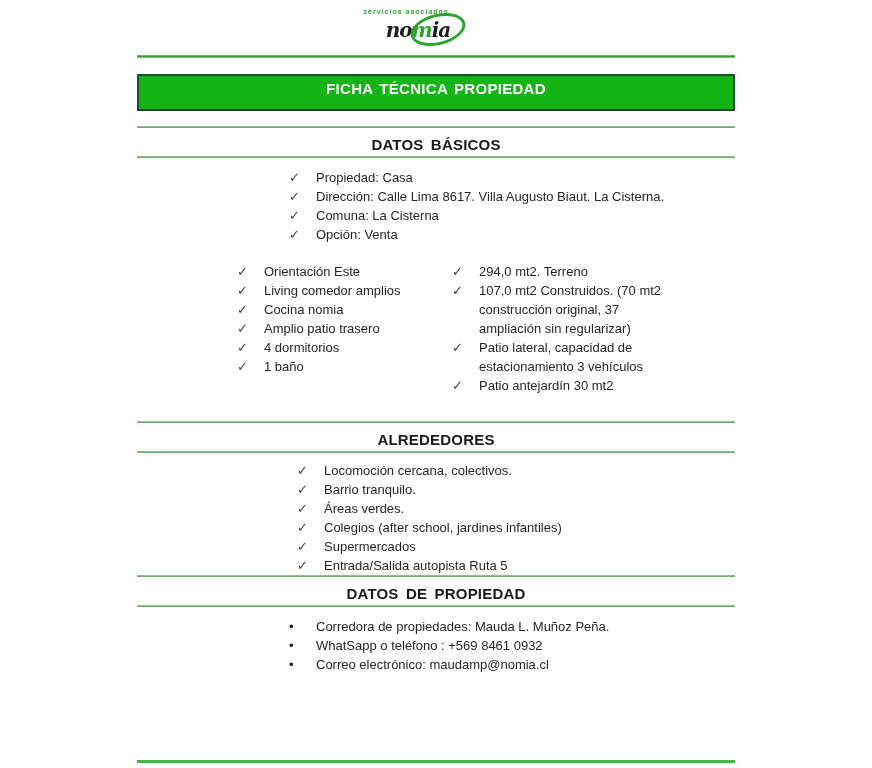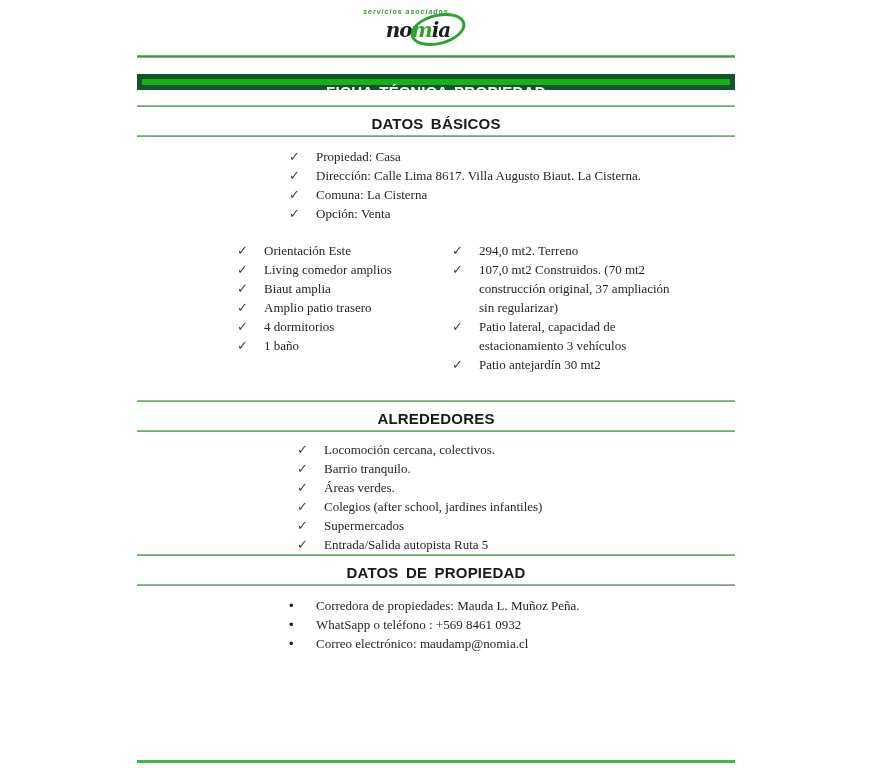--- a/index.html
+++ b/index.html
@@ -62,23 +62,23 @@
   }
 
   
   .top-rule {
     height: 3px;
     background: linear-gradient(#7cc47c, #3f9a3f, #8fd08f);
     margin-top: 3px;
   }
   .title-bar {
     margin-top: 16px;
-    height: 16px;
+    height: 37px;
     background: #13b413;
-    border: 5px solid #14532d;
+    border: 2px solid #14532d;
     color: #ffffff;
     font-weight: bold;
     font-size: 15px;
     letter-spacing: 0.3px;
     text-align: center;
     line-height: 26px;
     word-spacing: 2px;
   }
   .sec-header { }
   .rule {
@@ -107,21 +107,21 @@
     margin-right: 13px;
     font-family: "DejaVu Sans", sans-serif;
   }
   .bullet {
     width: 10px;
     flex: 0 0 10px;
     color: #1a1a1a;
     margin-right: 17px;
     font-size: 13px;
   }
-  .item-text { color: #262626; font-family: Liberation Serif, serif; }
+  .item-text { color: #262626; }
 
   .list-basicos   { margin-top: 10px; padding-left: 152px; }
   .header-basicos { margin-top: 15px; }
   .header-caract  { margin-top: 16px; }
   .caract-cols {
     margin-top: 18px;
     display: flex;
     padding-left: 100px;
   }
   .caract-left  { width: 215px; flex: 0 0 215px; }
@@ -195,21 +195,21 @@
             <span class="item-text">Orientación Este</span>
           </li>
 
           <li class="check-item">
             <span class="check">✓</span>
             <span class="item-text">Living comedor amplios</span>
           </li>
 
           <li class="check-item">
             <span class="check">✓</span>
-            <span class="item-text">Biaut amplia</span>
+            <span class="item-text">Cocina nomia</span>
           </li>
 
           <li class="check-item">
             <span class="check">✓</span>
             <span class="item-text">Amplio patio trasero</span>
           </li>
 
           <li class="check-item">
             <span class="check">✓</span>
             <span class="item-text">4 dormitorios</span>

